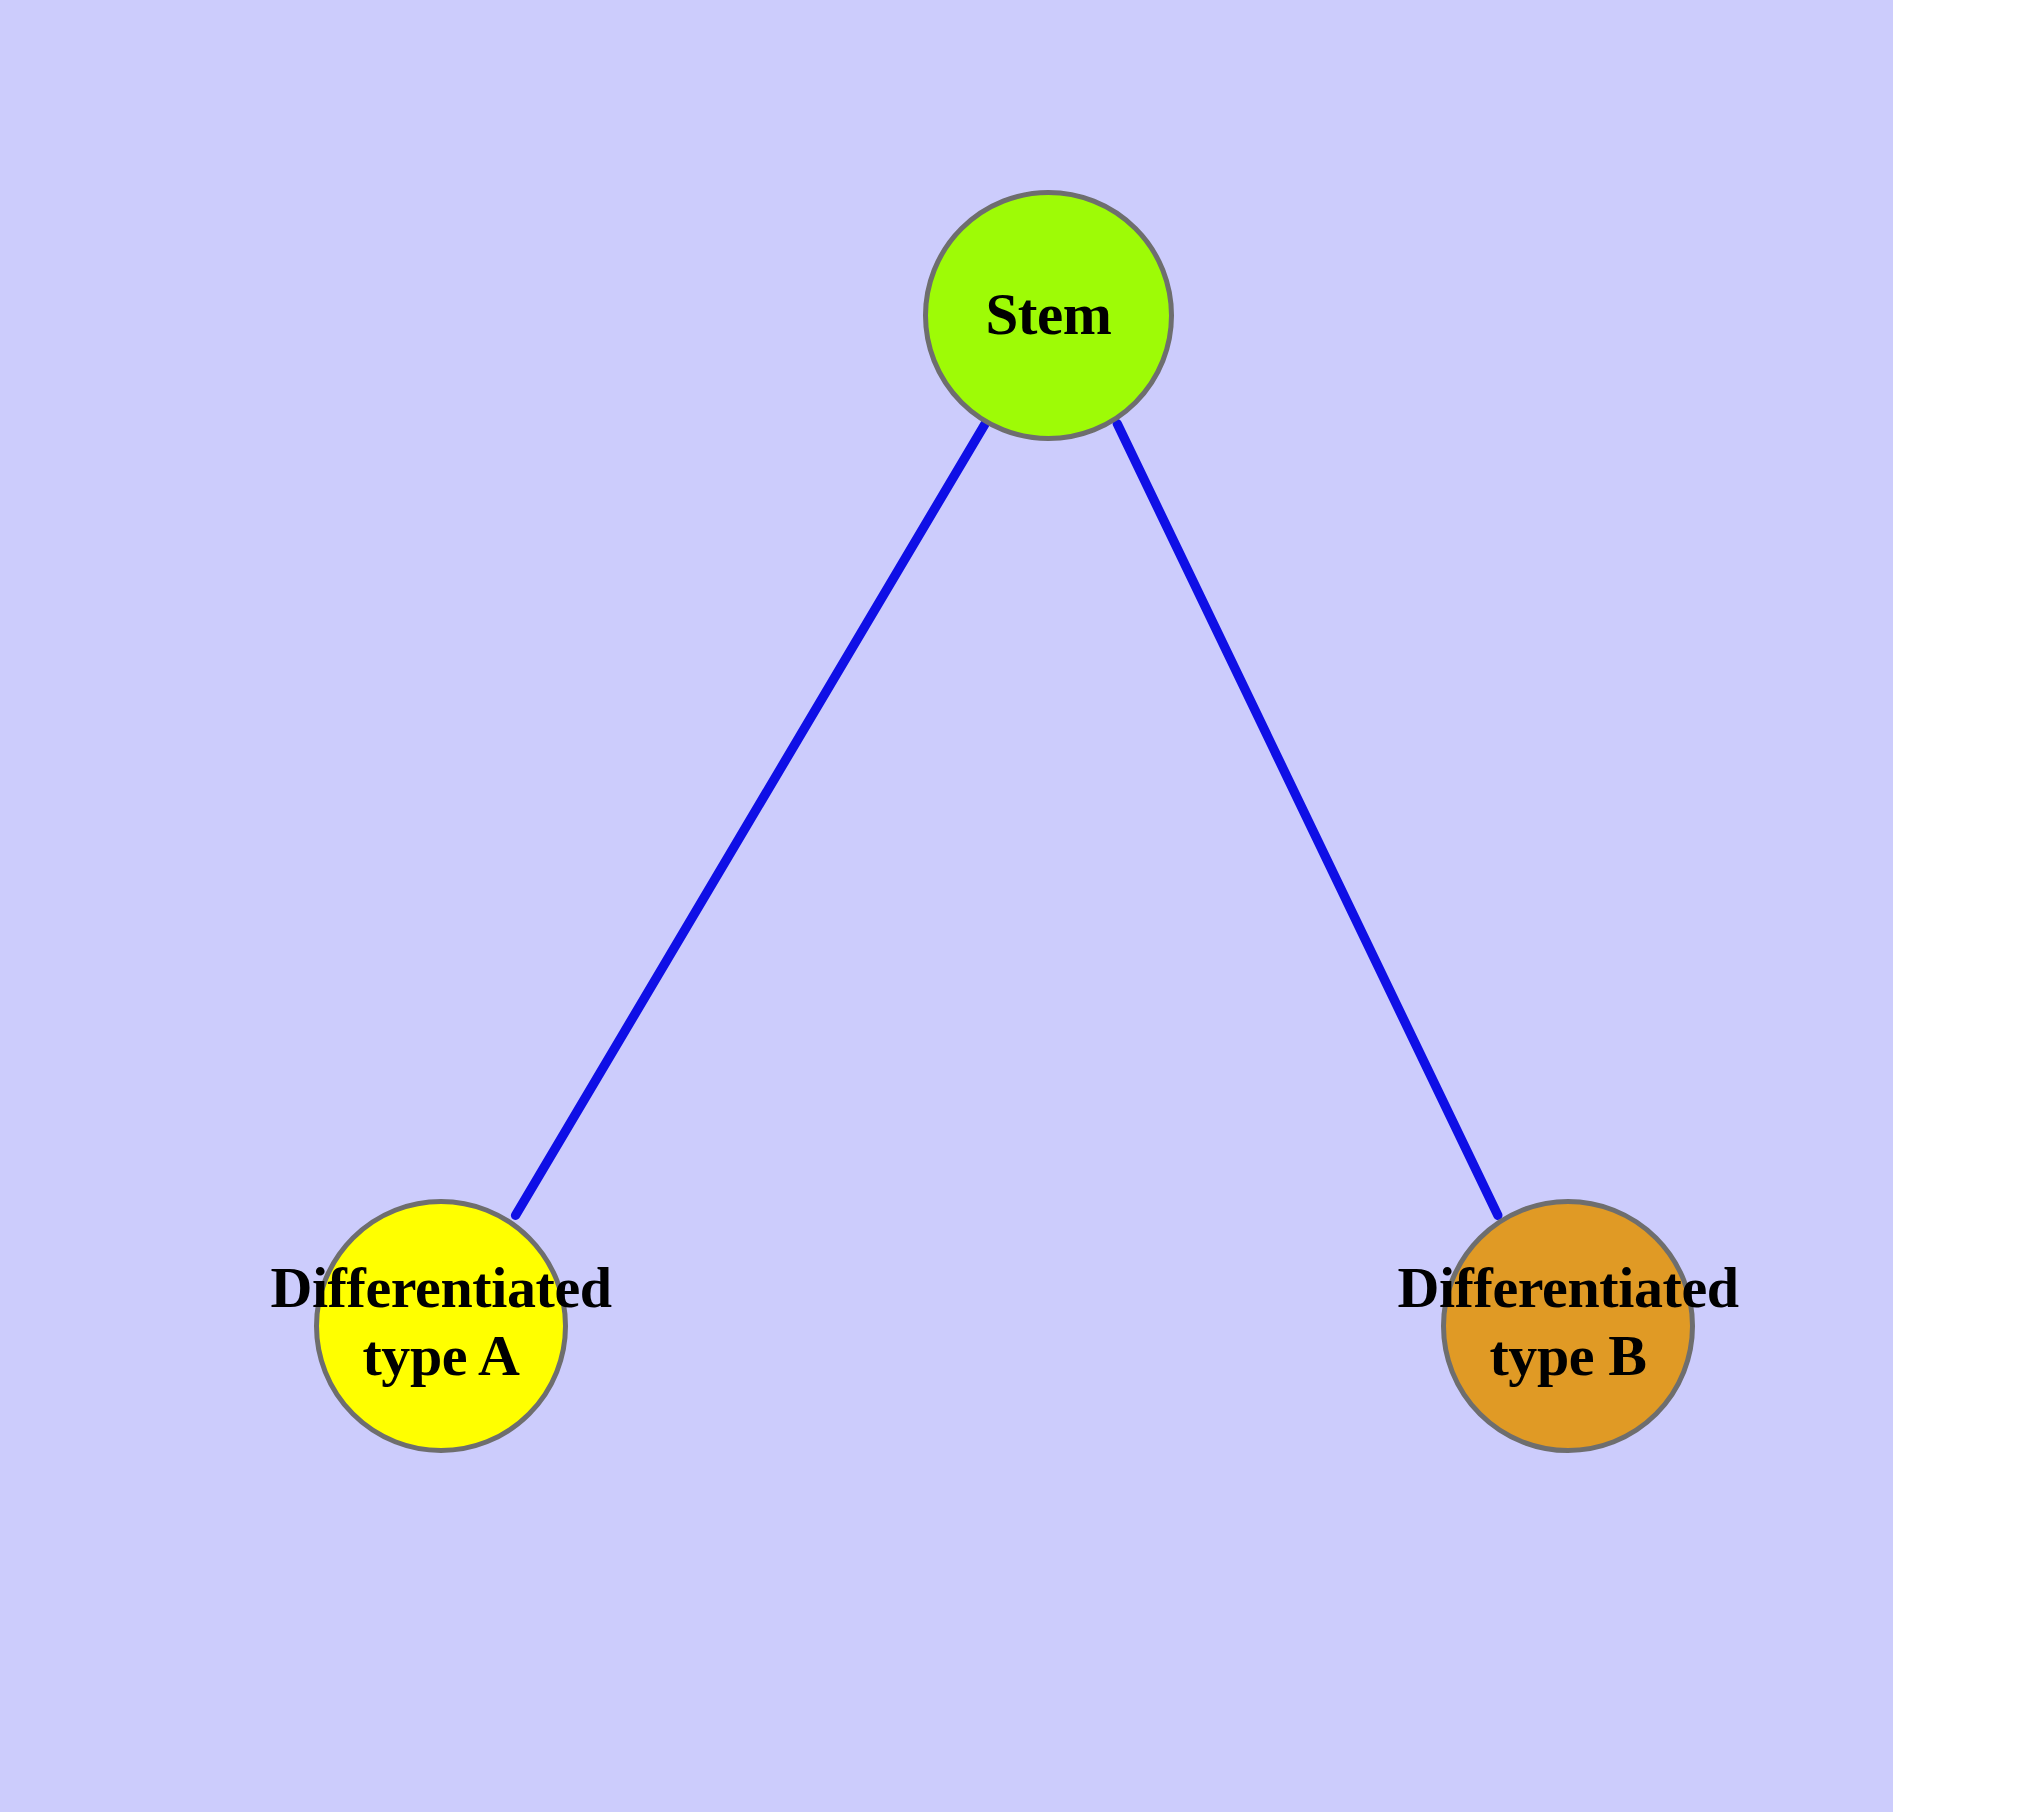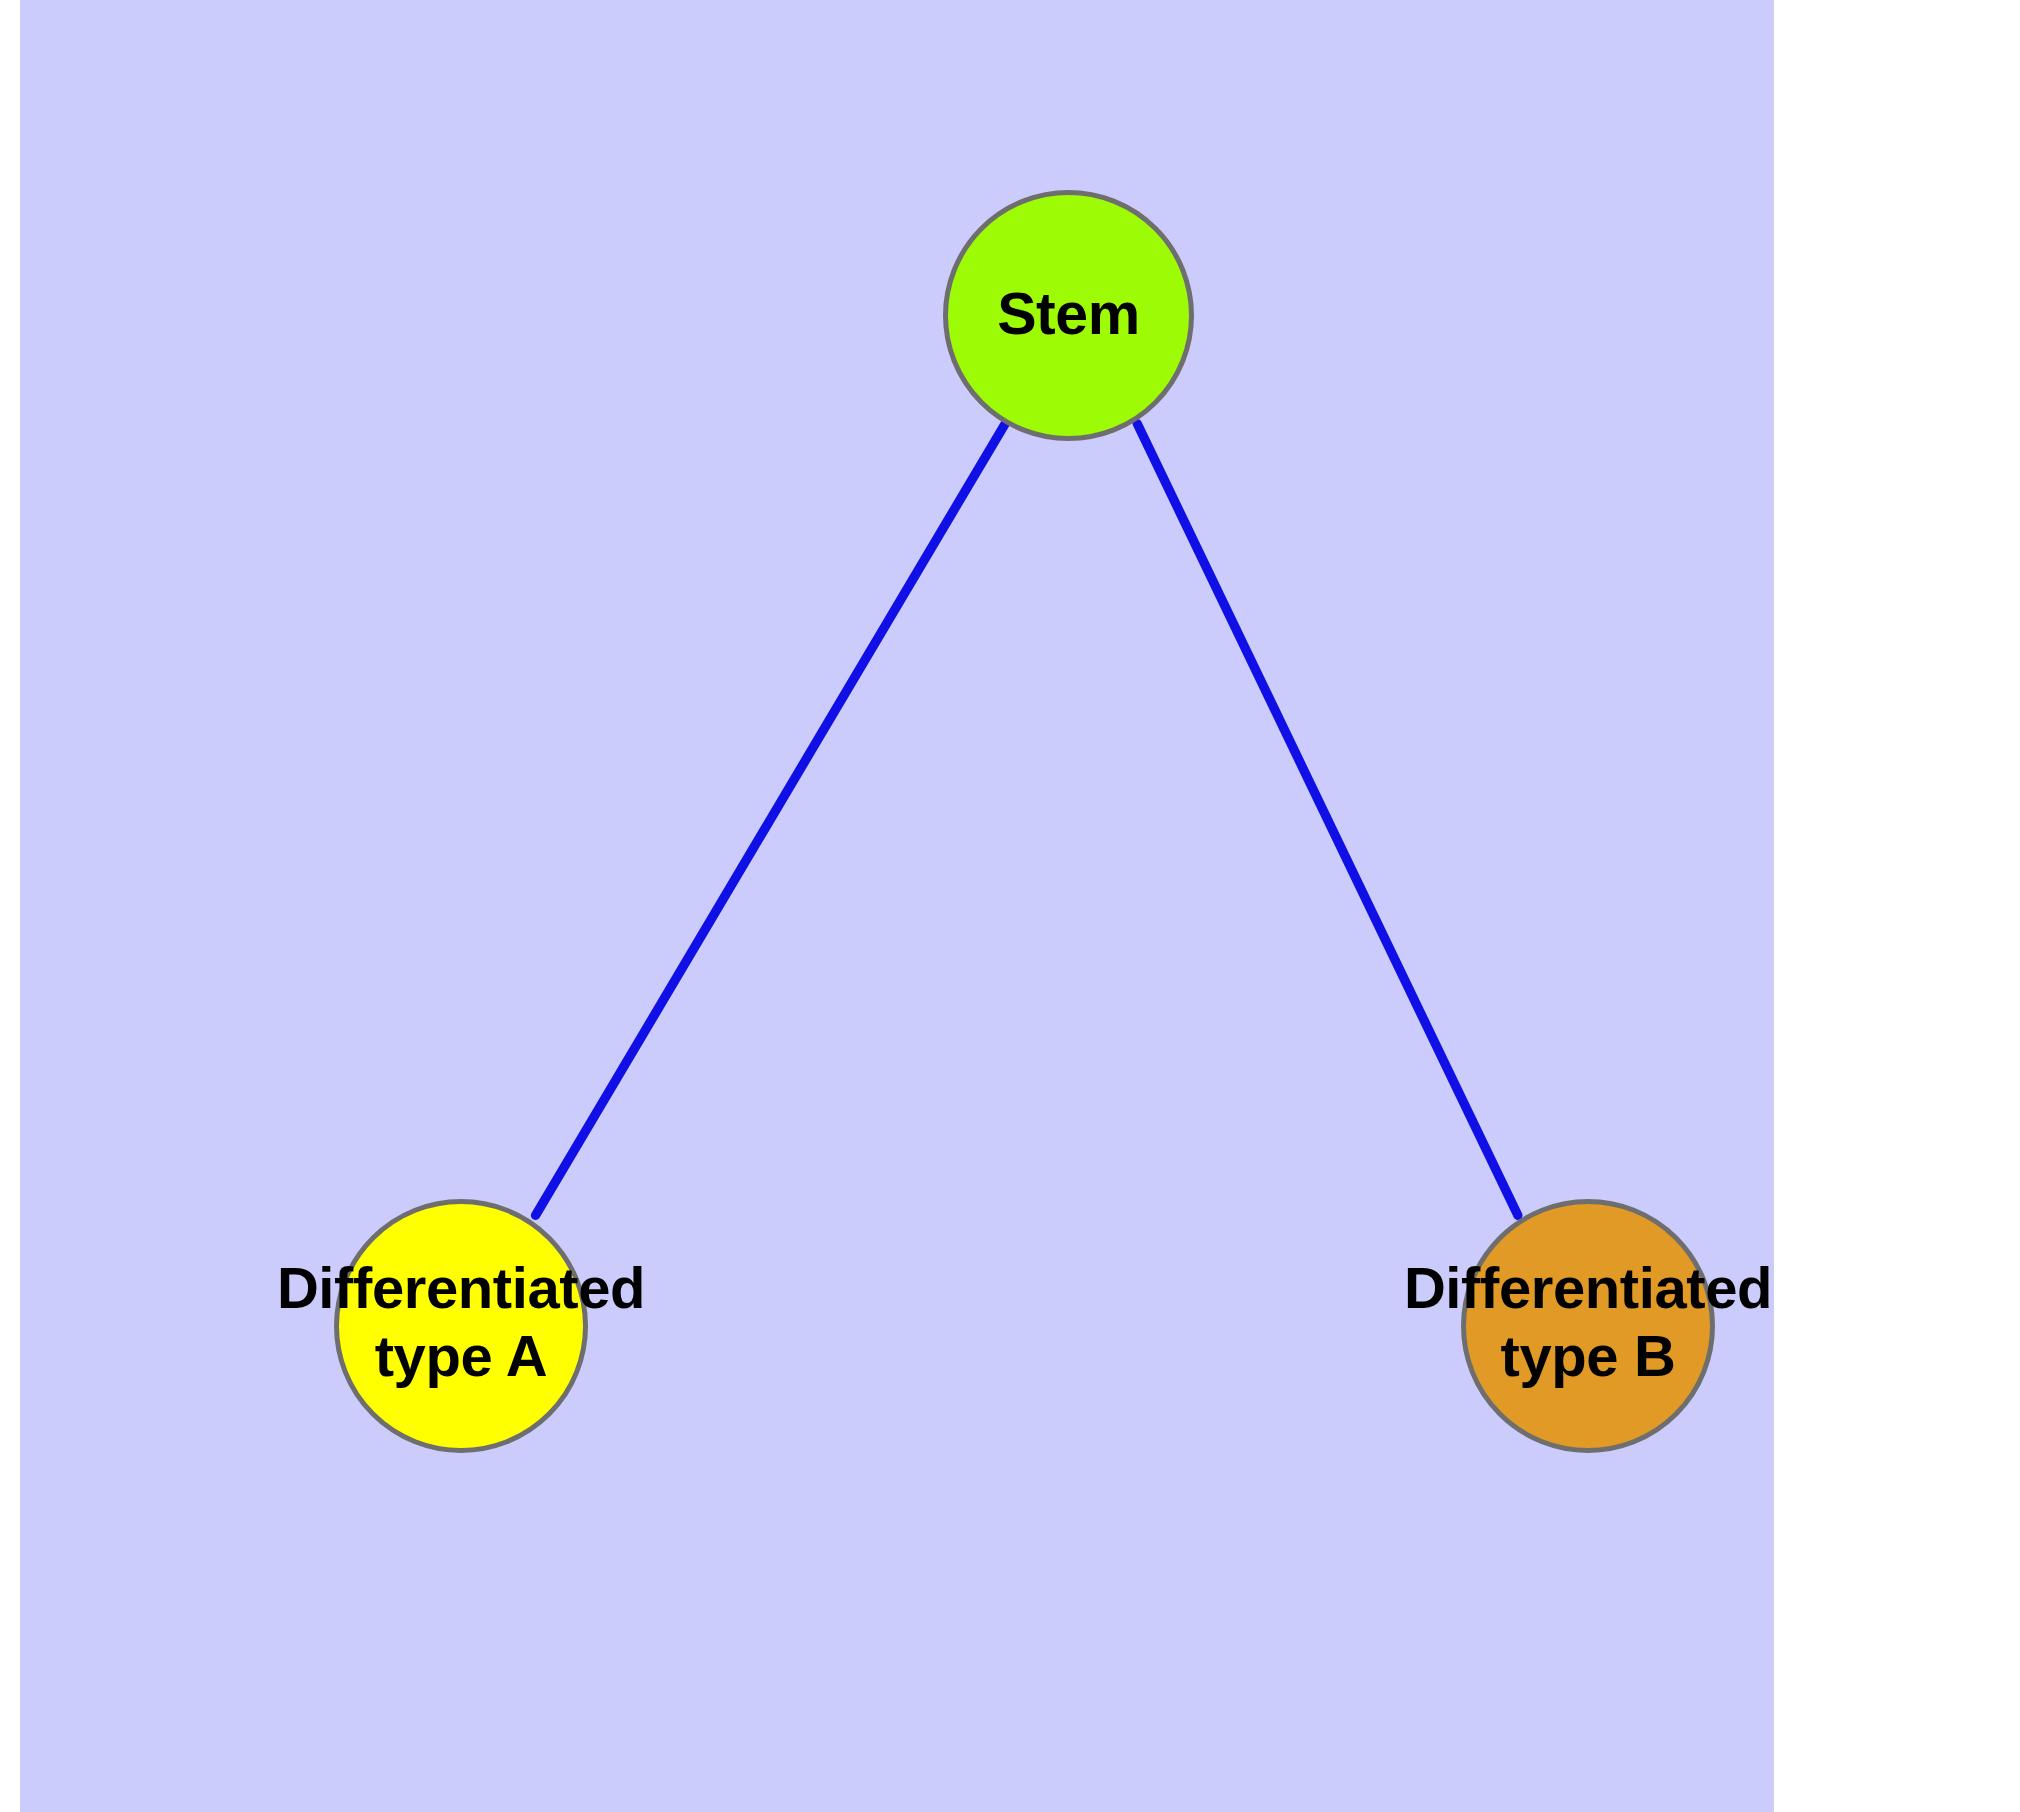--- a/index.html
+++ b/index.html
@@ -2,26 +2,25 @@
 <html style="font-size:13.6px"><head>
 <meta charset="utf-8">
 <style>
   html, body {
     margin: 0;
     padding: 0;
     background: #ffffff;
   }
   #canvas {
     position: relative;
-    width: 1754px;
+    width: 1893px;
     height: 1812px;
     background: #ccccfc;
     overflow: hidden;
-    font-family: Liberation Sans, sans-serif;
-    margin-left: 20px;
+    font-family: Liberation Serif, serif;
   }
   #edge-layer {
     position: absolute;
     left: 0; top: 0;
     width: 2021px;
     height: 1812px;
     display: block;
   }
   .node {
     position: absolute;

